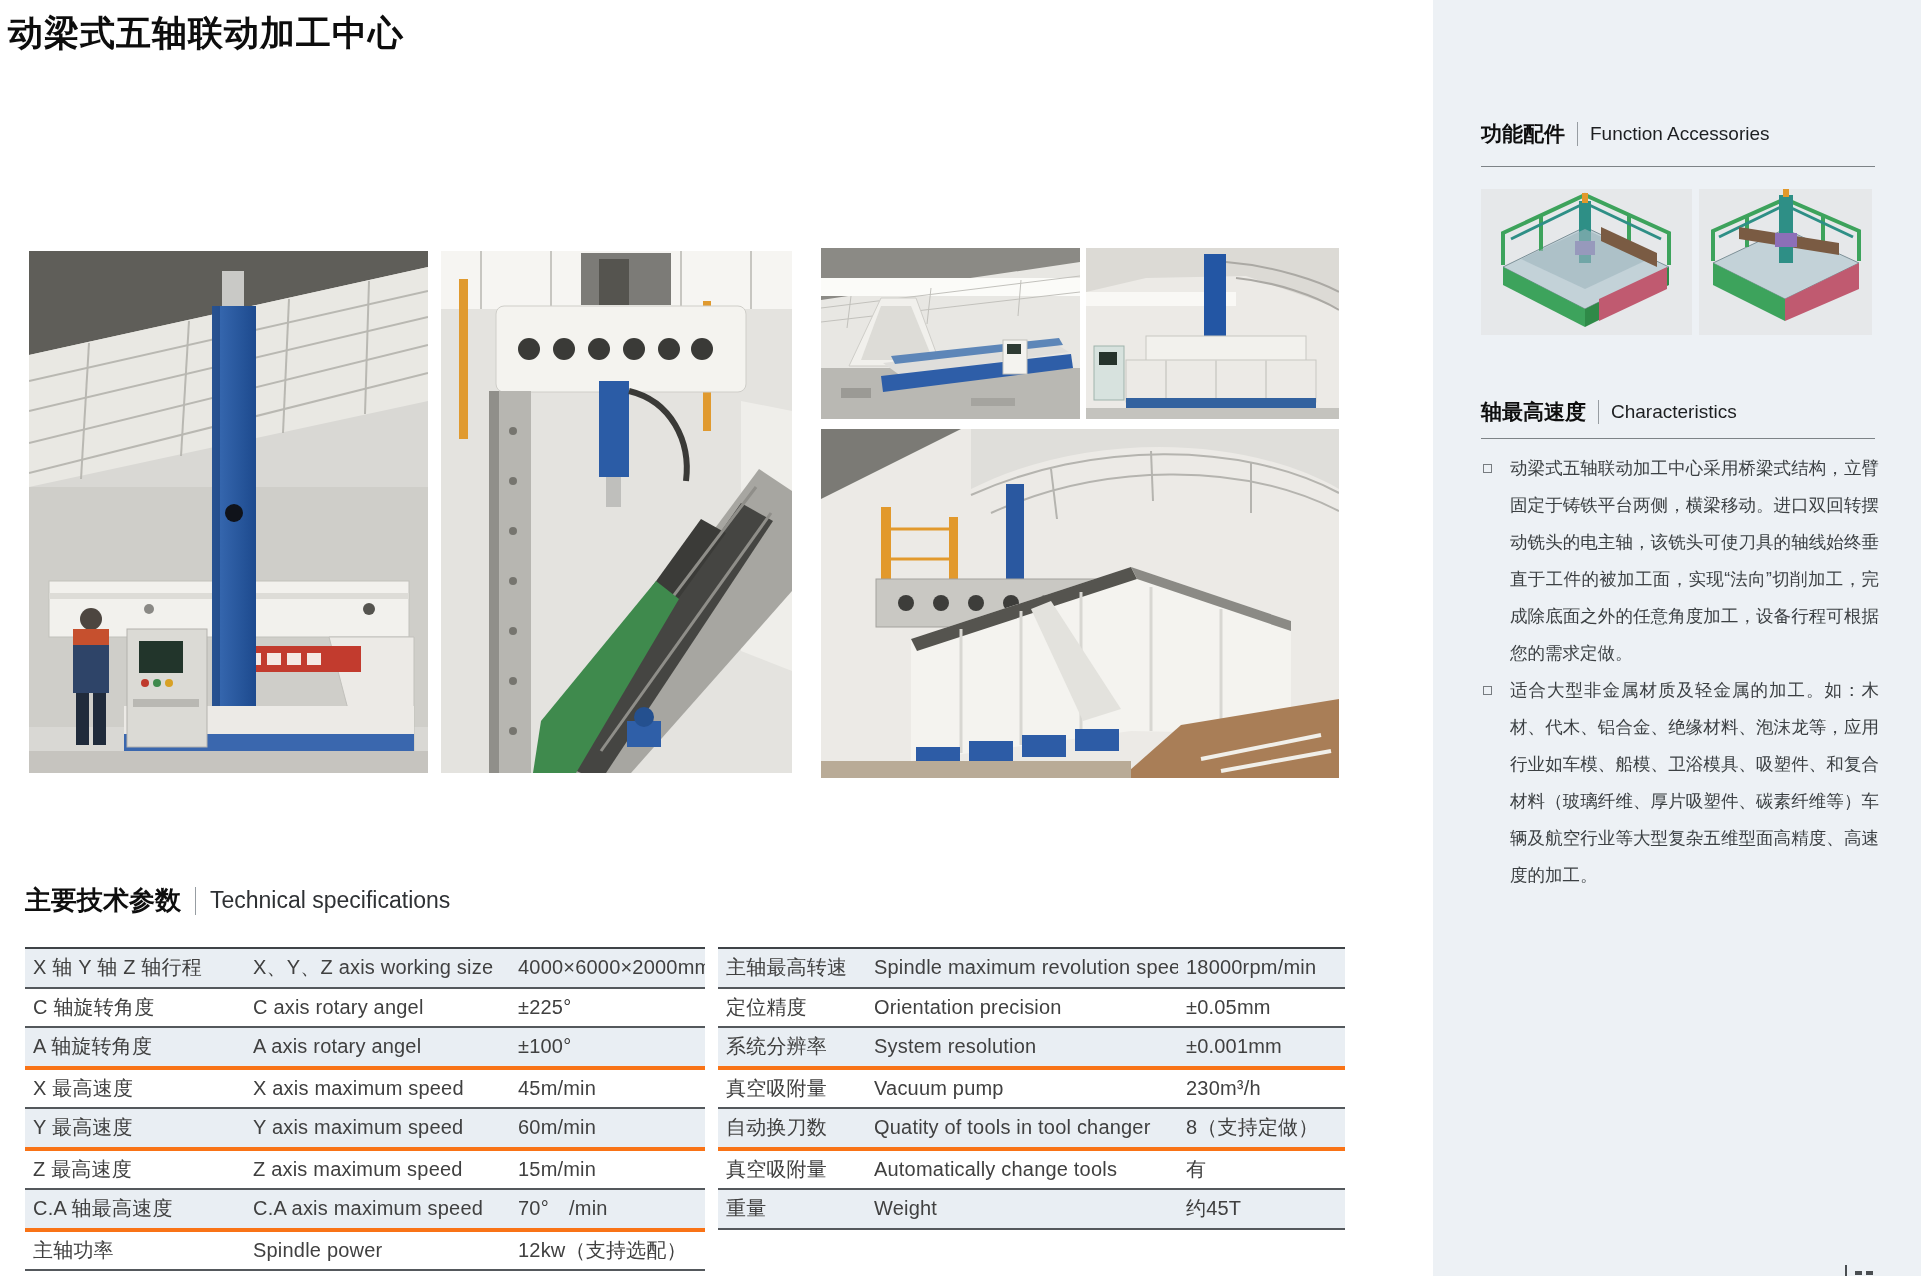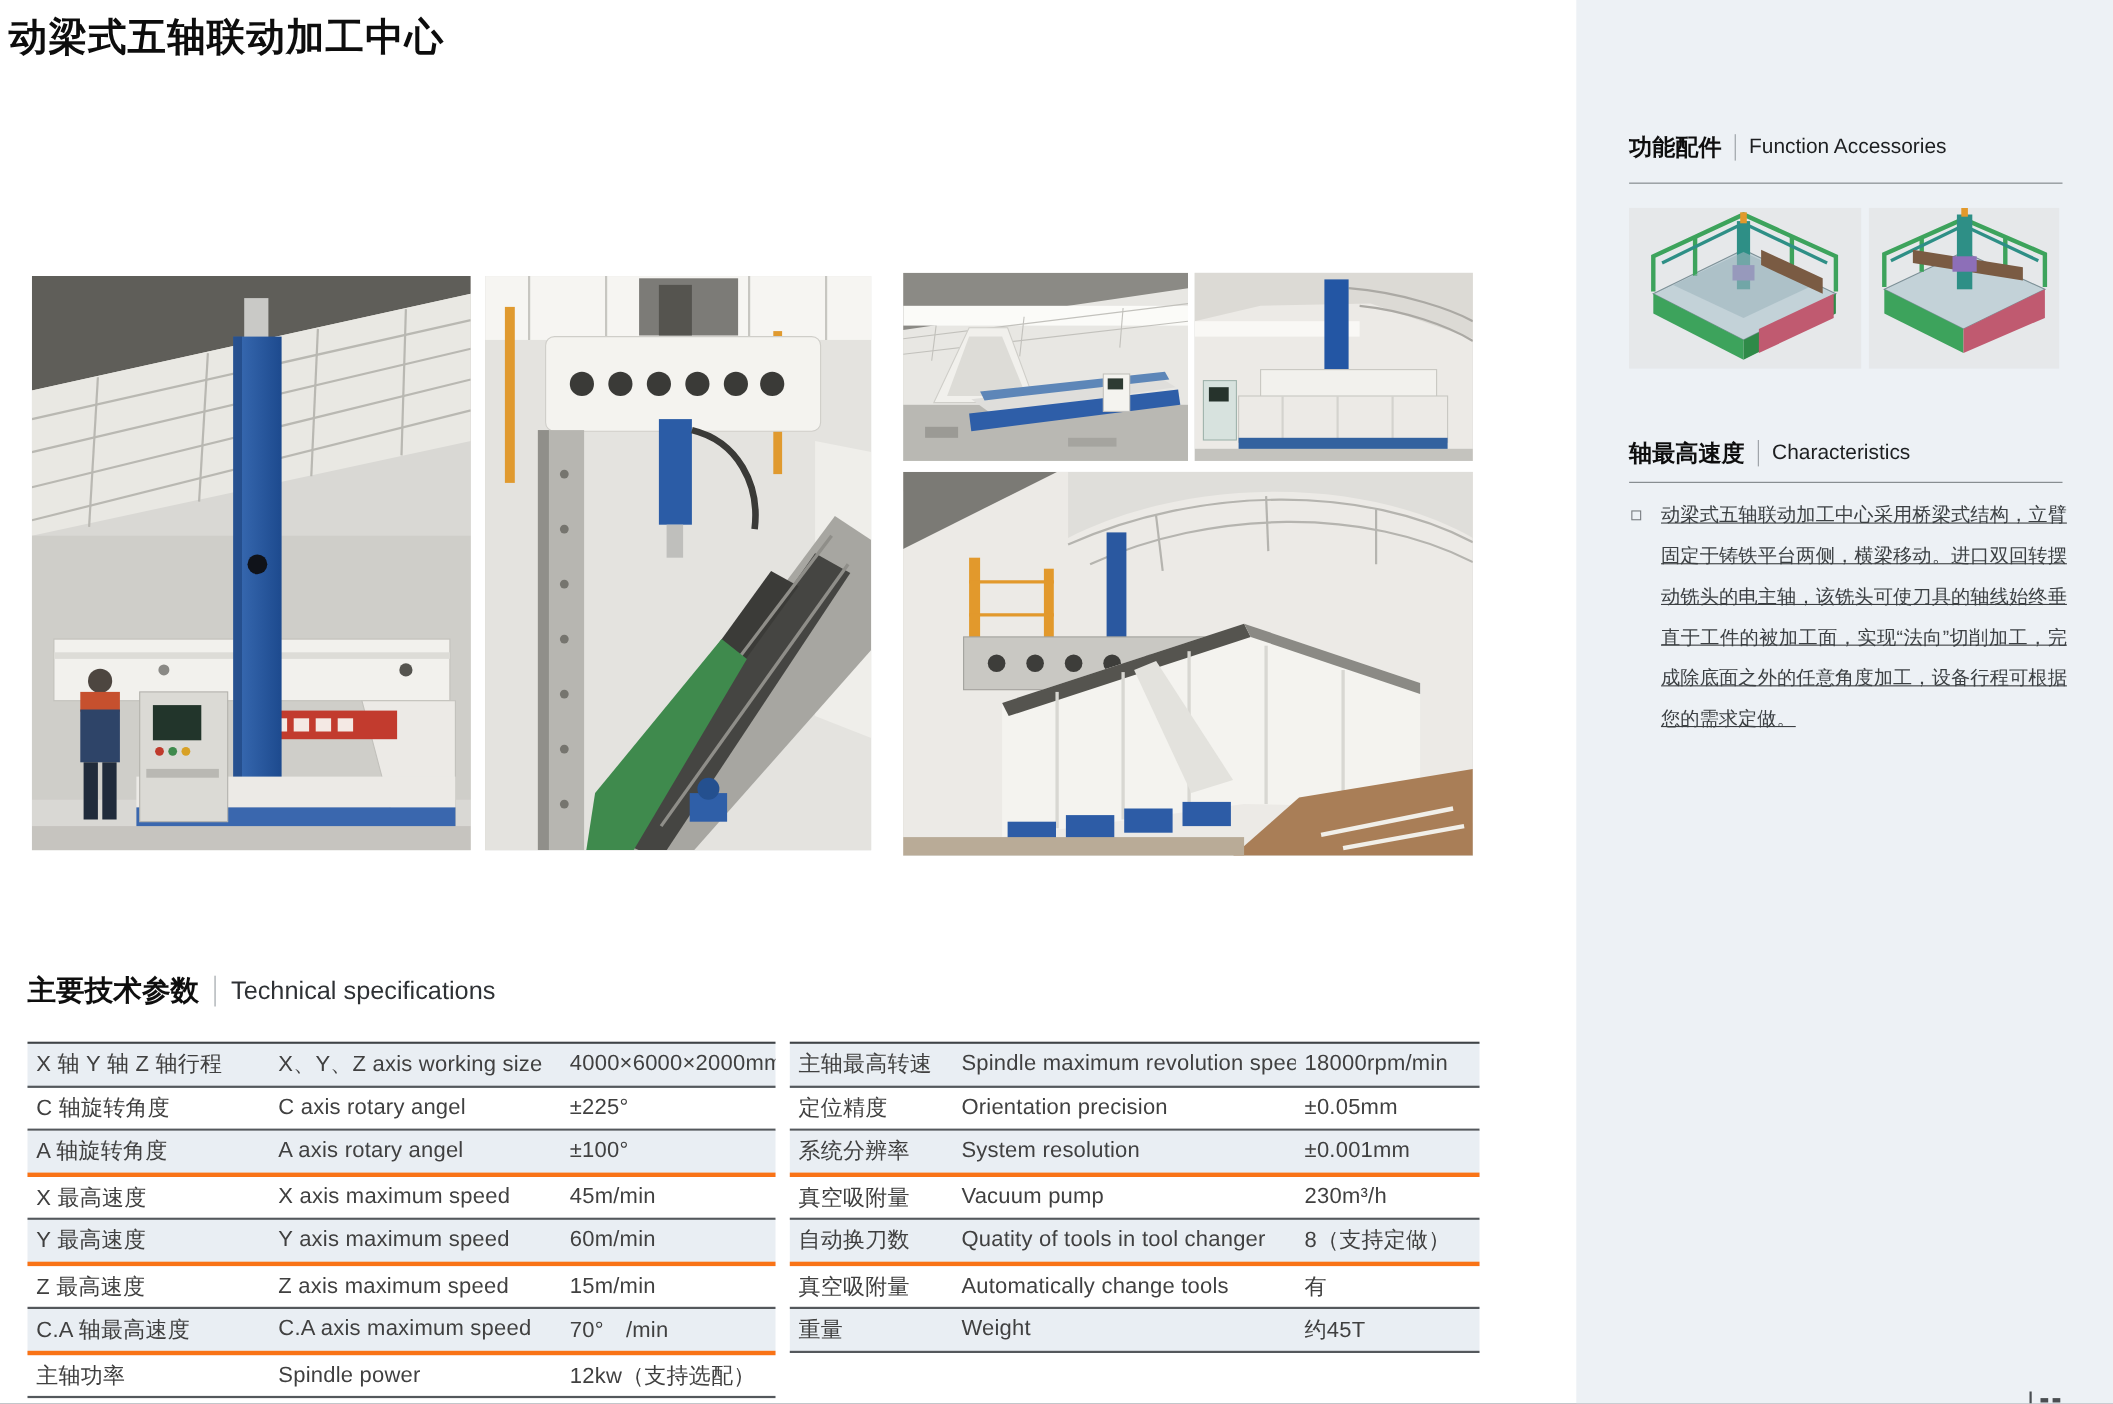--- a/index.html
+++ b/index.html
@@ -39,21 +39,21 @@
   
   .sidebar{position:absolute;left:1433px;top:0;width:488px;height:1276px;background:#edf1f5;}
   .side-head{position:absolute;left:48px;display:flex;align-items:center;gap:12px;white-space:nowrap;}
   .side-head .zh{font-size:21px;font-weight:bold;color:#0e0e0e;}
   .side-head .en{font-size:19px;color:#1d1f21;}
   .side-head .vbar{height:24px;}
   .rule{position:absolute;left:48px;width:394px;height:1px;background:#7d8387;}
   .cad-tile{position:absolute;background:#e6e8ea;overflow:hidden;}
   .char-text{position:absolute;left:48px;width:398px;font-size:17.5px;line-height:37px;
              color:#3c4043;text-align:justify;}
-  .bullet{position:relative;padding-left:29px;text-decoration:underline;}
+  .bullet{position:relative;padding-left:29px;}
   .sq{position:absolute;left:2px;top:14px;width:7px;height:7px;border:1px solid #777c80;background:transparent;}
   
   .page-marker{position:absolute;}
   .pm-bar{position:absolute;width:2px;height:12px;background:#4a4e52;left:0;top:0;}
   .pm-dash{position:absolute;width:7px;height:4px;background:#4a4e52;top:6px;}
 </style>
 </head>
 <body>
 
 <div class="page">
@@ -420,20 +420,24 @@
       <span class="vbar"></span>
       <span class="en">Characteristics</span>
     </div>
     <div class="rule" style="top:438px;"></div>
 
     <div class="char-text" style="top:450px;">
       <div class="bullet">
         <span class="sq"></span>
         <span>动梁式五轴联动加工中心采用桥梁式结构，立臂固定于铸铁平台两侧，横梁移动。进口双回转摆动铣头的电主轴，该铣头可使刀具的轴线始终垂直于工件的被加工面，实现“法向”切削加工，完成除底面之外的任意角度加工，设备行程可根据您的需求定做。</span>
       </div>
+      <div class="bullet">
+        <span class="sq"></span>
+        <span>适合大型非金属材质及轻金属的加工。如：木材、代木、铝合金、绝缘材料、泡沫龙等，应用行业如车模、船模、卫浴模具、吸塑件、和复合材料（玻璃纤维、厚片吸塑件、碳素纤维等）车辆及航空行业等大型复杂五维型面高精度、高速度的加工。</span>
+      </div>
     </div>
 
     <div class="page-marker" style="left:412px;top:1265px;">
       <div class="pm-bar"></div>
       <div class="pm-dash" style="left:10px;"></div>
       <div class="pm-dash" style="left:21px;"></div>
     </div>
   </div>
 
 </div>

